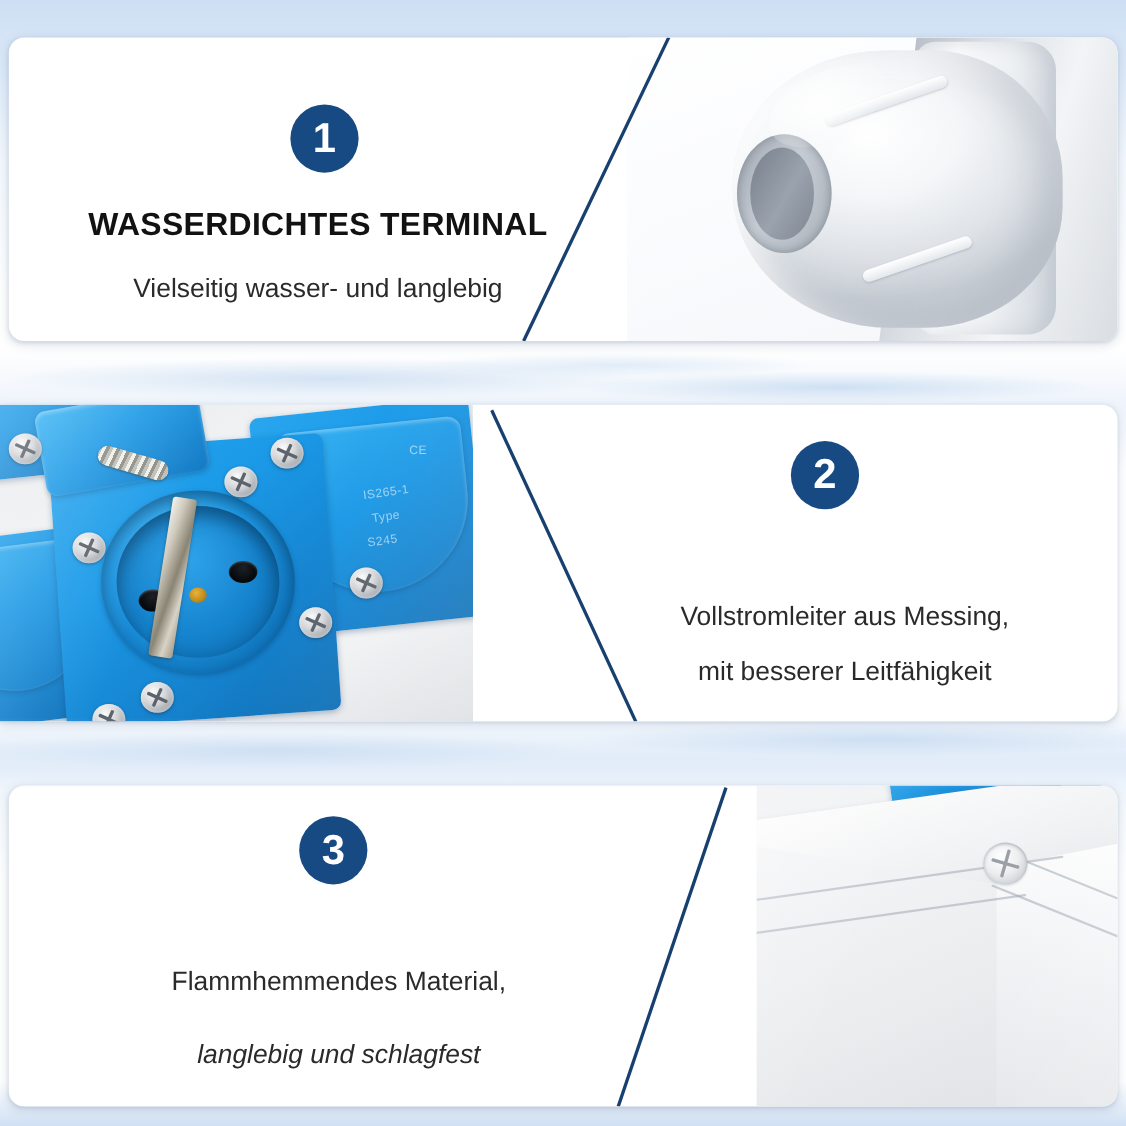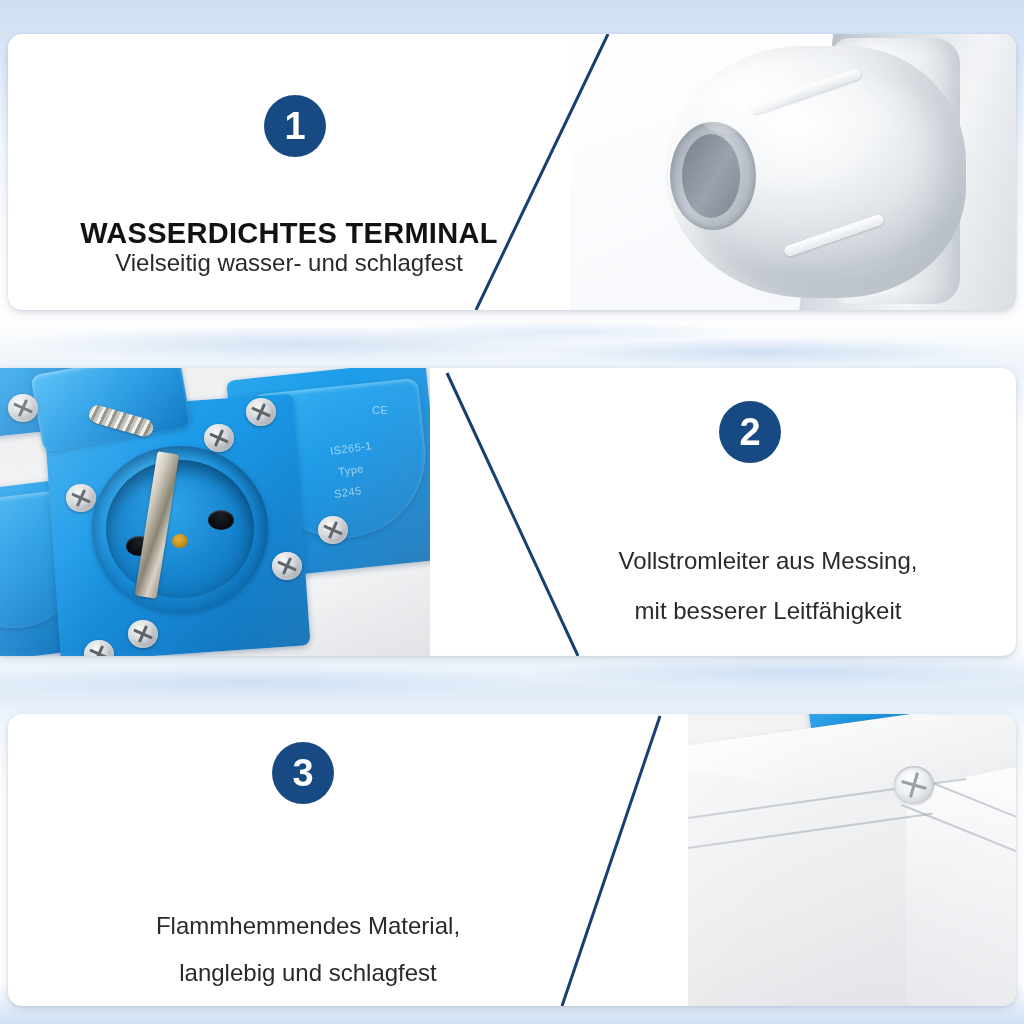--- a/index.html
+++ b/index.html
@@ -82,21 +82,20 @@
 
   
   .title {
     position:absolute;
     font-size:29px;
     font-weight:bold;
     color:#121212;
     letter-spacing:.3px;
     white-space:nowrap;
     text-align:center;
-    margin-top:28px;
   }
   .sub {
     position:absolute;
     font-size:24px;
     color:#2a2a2a;
     font-weight:400;
     text-align:center;
     line-height:1.55;
     white-space:nowrap;
   }
@@ -336,21 +335,21 @@
     </div>
 
     <svg class="diag" viewBox="0 0 1008 276" preserveAspectRatio="none">
       <line x1="600" y1="0" x2="468" y2="276"></line>
     </svg>
 
     <div class="badge" style="left:256px; top:61px;">1</div>
 
     <div class="title" style="left:0; top:155px; width:562px;">WASSERDICHTES TERMINAL</div>
 
-    <div class="sub" style="left:0; top:210px; width:562px;">Vielseitig wasser- und schlagfest</div>
+    <div class="sub" style="left:0; top:210px; width:562px;">Vielseitig wasser- und langlebig</div>
   </div>
 
   <div class="panel" id="panel-2">
 
     <div id="art-2">
       <div class="body-white"></div>
 
       <div class="plate topleft"></div>
       <div class="plate right"></div>
       <div class="lid closed"></div>
@@ -415,18 +414,18 @@
       <div class="photo-gloss"></div>
     </div>
 
     <svg class="diag" viewBox="0 0 1008 292" preserveAspectRatio="none">
       <line x1="652" y1="2" x2="554" y2="292"></line>
     </svg>
 
     <div class="badge" style="left:264px; top:28px;">3</div>
 
 
-    <div class="sub" style="left:0; top:193px; width:600px;">Flammhemmendes Material,</div>
-
-    <div class="sub" style="left:0; top:240px; width:600px;">langlebig und schlagfest</div>
+    <div class="sub" style="left:0; top:160px; width:600px;">Flammhemmendes Material,</div>
+
+    <div class="sub" style="left:0; top:226px; width:600px;font-style:italic;">langlebig und schlagfest</div>
   </div>
 
 </div>
 
 </body></html>

